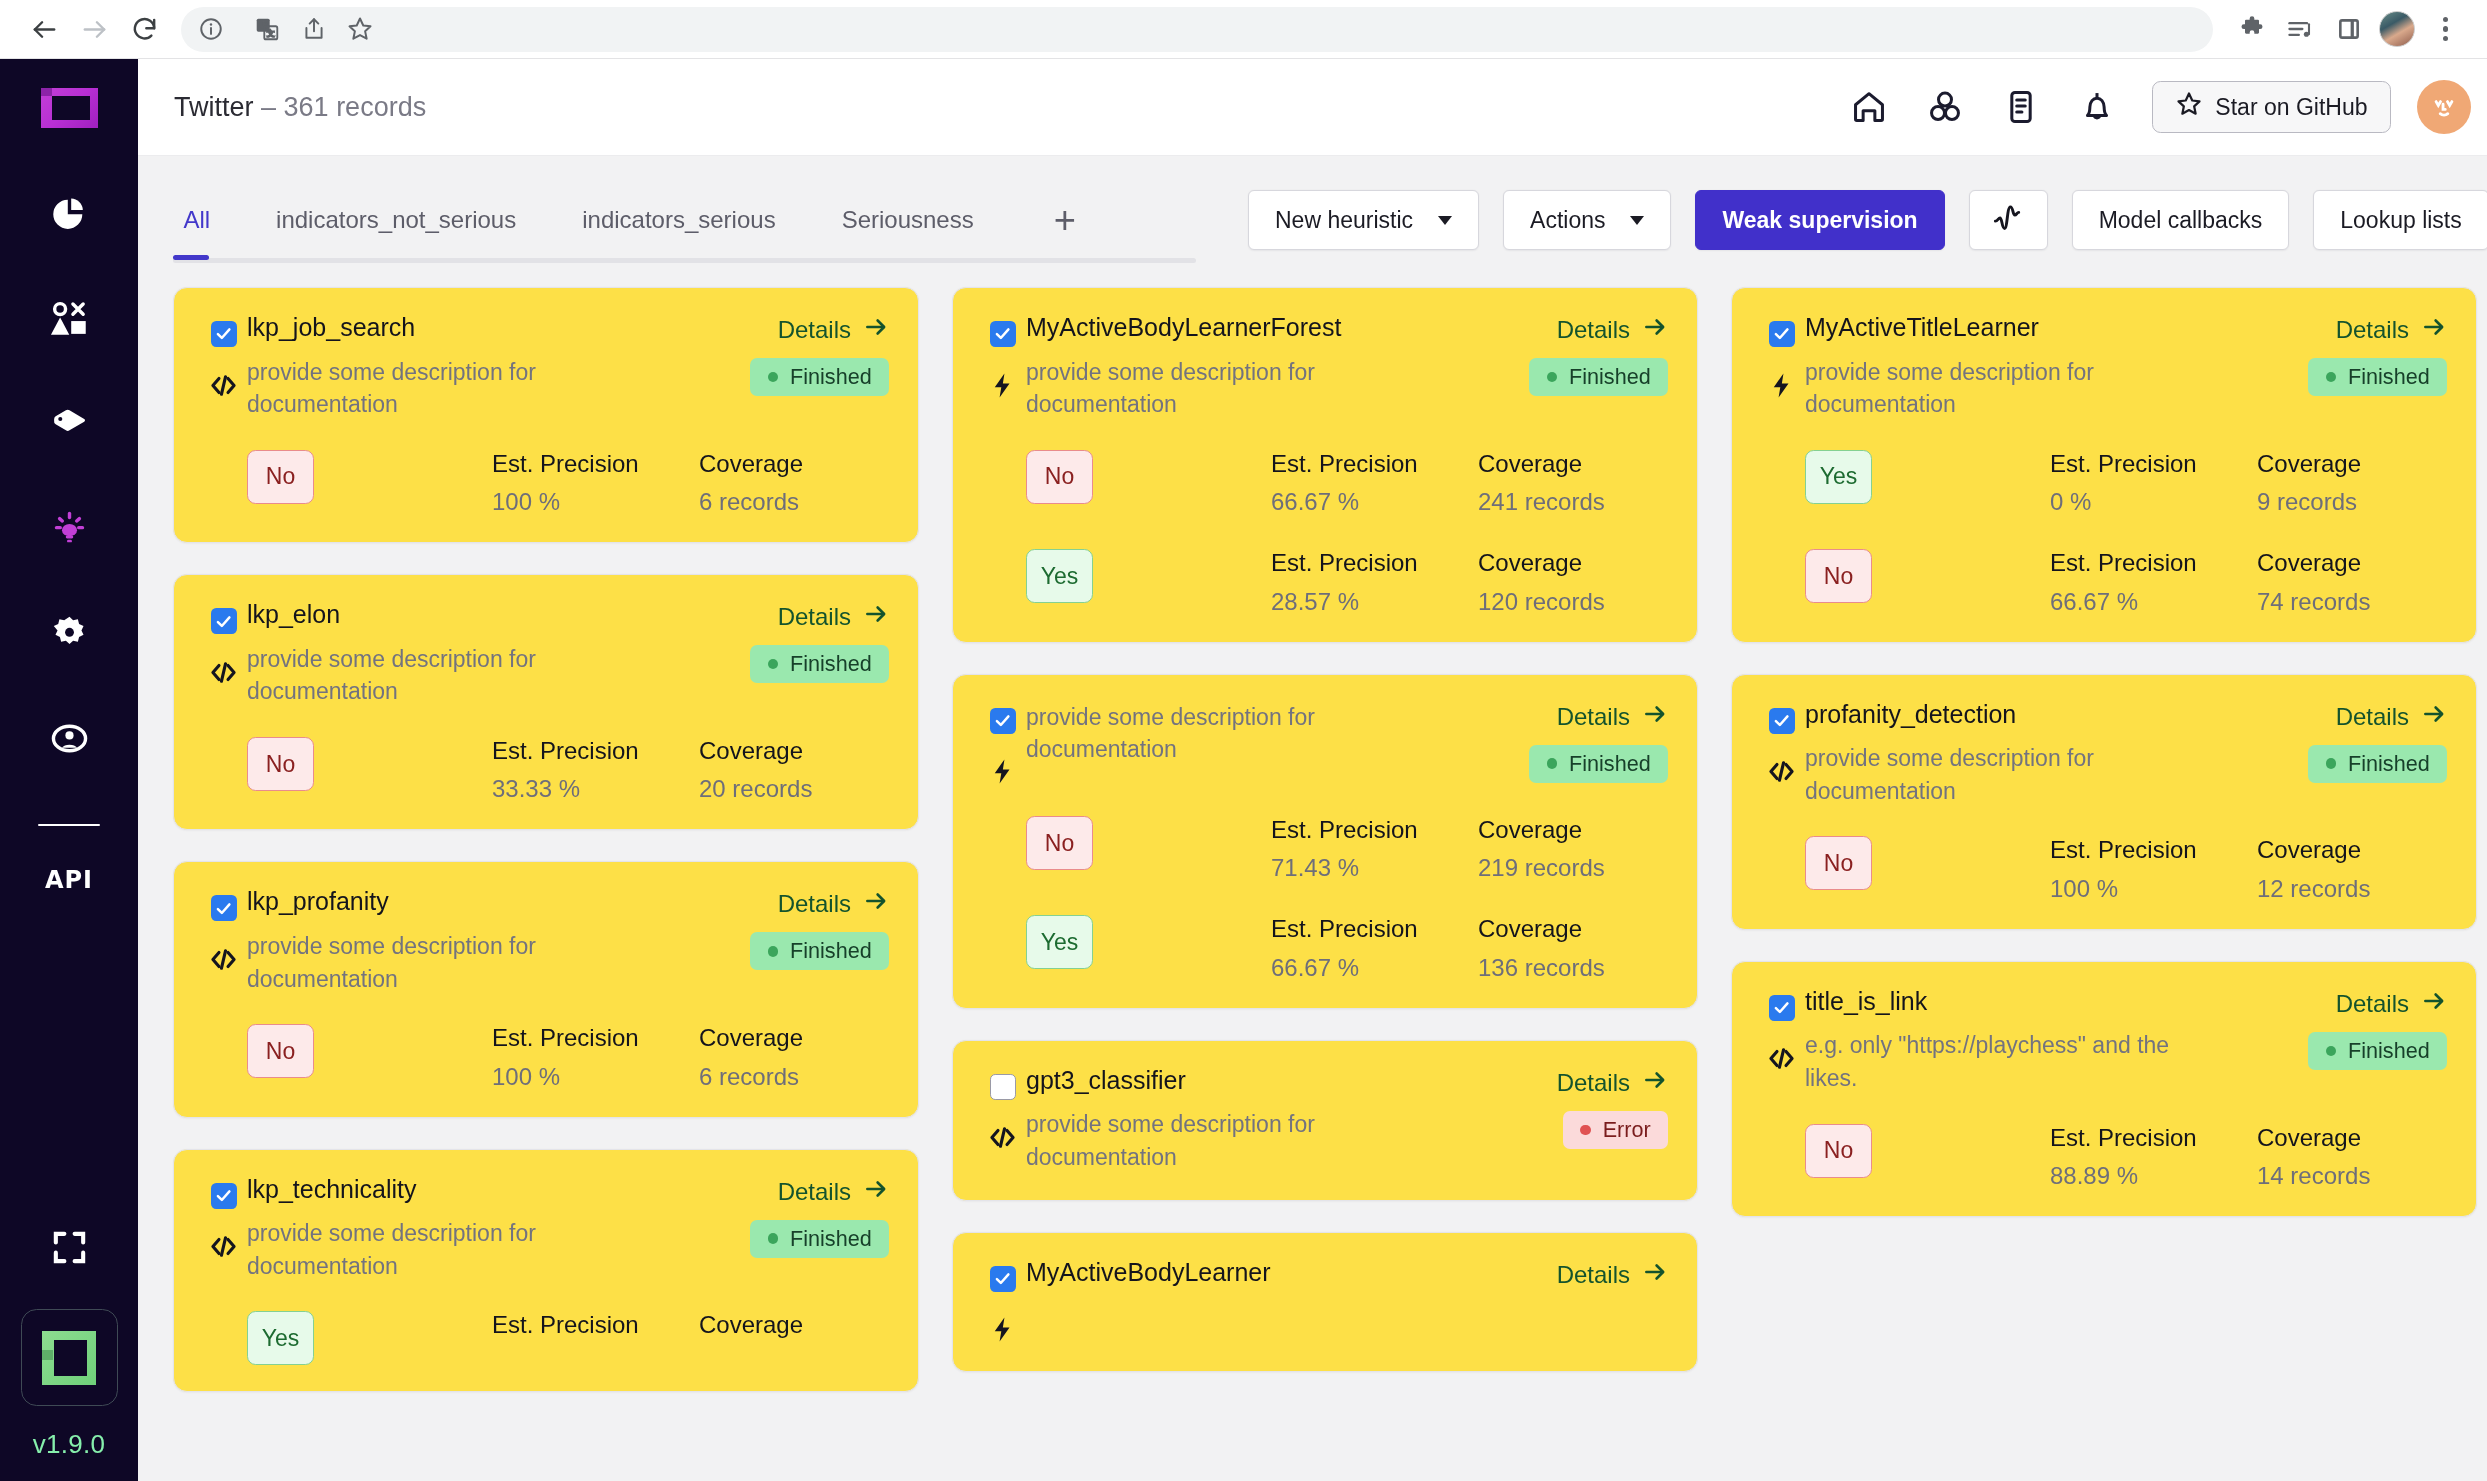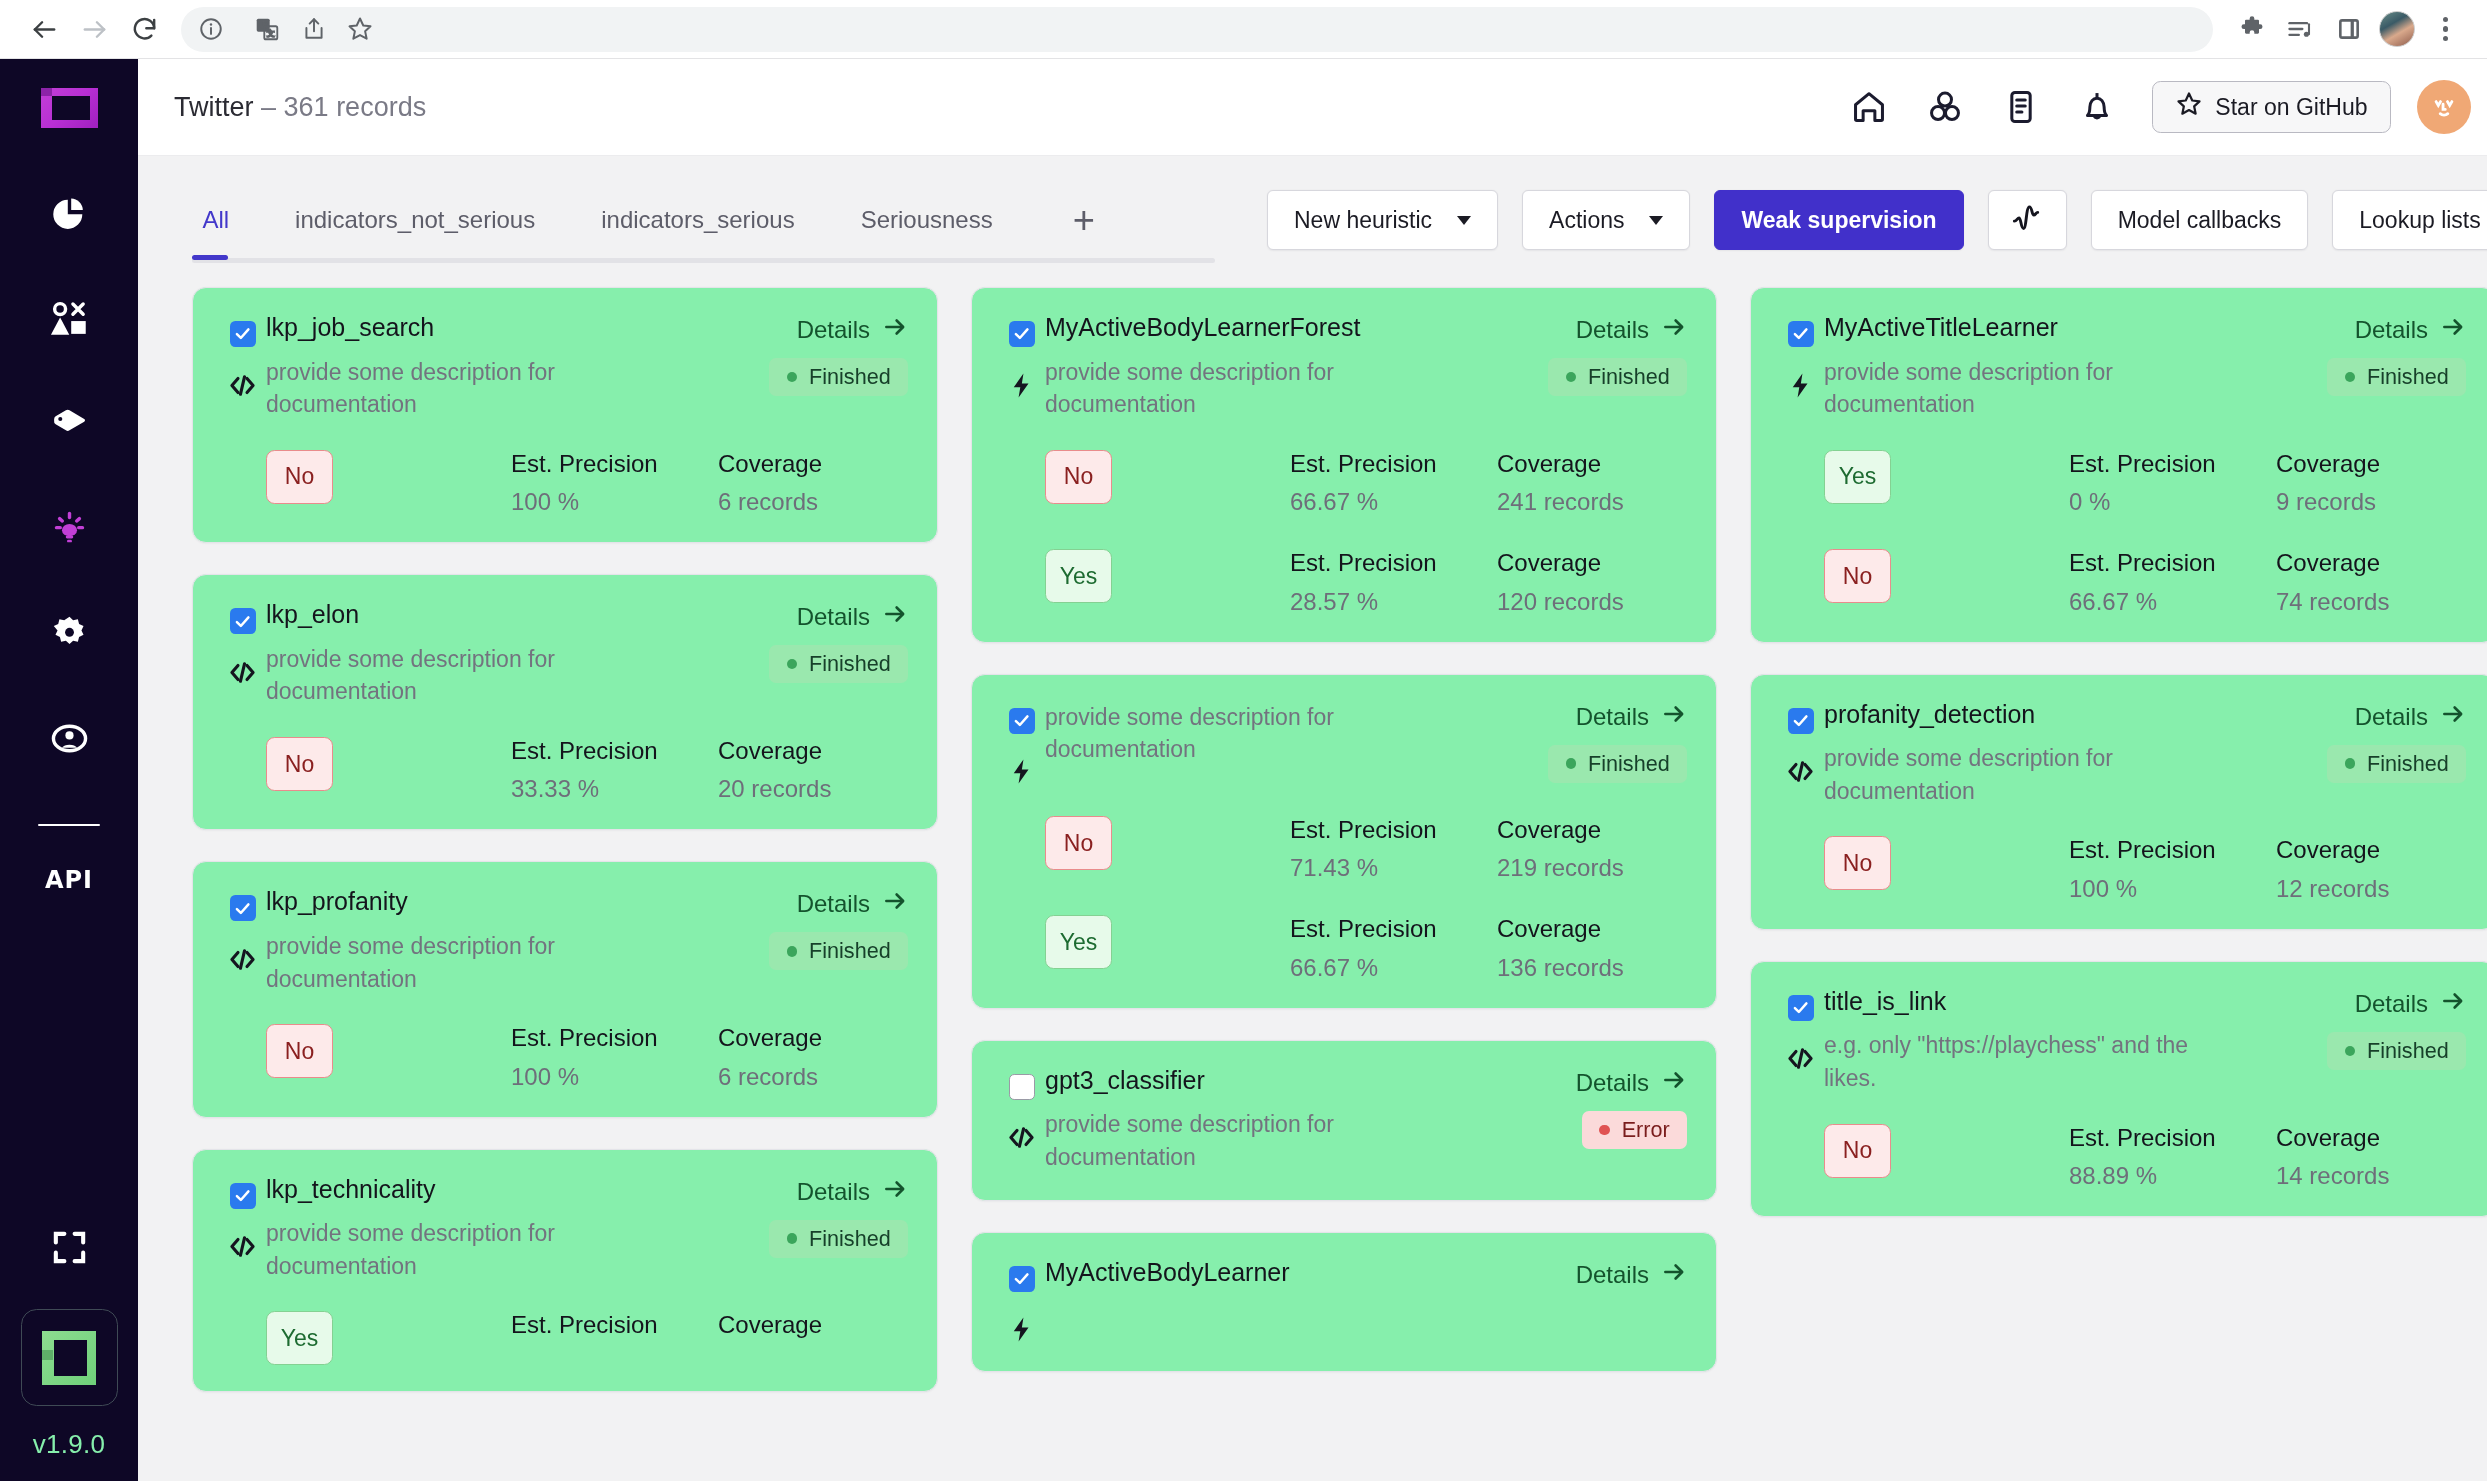--- a/index.html
+++ b/index.html
@@ -146,21 +146,21 @@
     white-space:nowrap;
   }
   .avatar-top {
     width: 54px; height: 54px; border-radius:50%;
     background:#f0a875; margin-left: 26px;
     display:flex; align-items:center; justify-content:center;
   }
 
   .content {
     flex: 1 1 auto; background:#f2f2f3;
-    padding: 0 54px; overflow:hidden; position:relative;
+    padding: 0 35px; overflow:hidden; position:relative;
   }
 
   .toolbar-row {
     display:flex; align-items:flex-start;
     padding-top: 26px;
     height: 131px;
   }
   .tabs-wrap { width: 1023px; flex: 0 0 1023px; position:relative; }
   .tabs { display:flex; align-items:center; gap: 0; height: 76px; }
   .tab {
@@ -199,21 +199,21 @@
   .btn.icon-only { padding: 0 21px; }
   .caret { width:0;height:0;border-left:7.8px solid transparent;border-right:7.8px solid transparent;border-top:9.5px solid #1b1b24; display:block;}
 
   
   .grid {
     display:flex; gap: 33px;
     padding-bottom: 35px;
   }
   .col { width: 746px; flex: 0 0 746px; display:flex; flex-direction:column; gap: 31px; }
   .card {
-    background:#86efac; border:0.9px solid #e4e4e9; border-radius:14px;
+    background:#fde047; border:0.9px solid #e4e4e9; border-radius:14px;
     padding: 26px 29px 26px 26px;
     box-shadow: 0 0.9px 1.7px rgba(16,16,40,0.04);
     position: relative;
   }
   .card-head { display:flex; align-items:flex-start; }
   .chk-col { width: 47px; flex:0 0 47px; display:flex; flex-direction:column; align-items:center; padding-top: 7px;}
   .checkbox {
     width: 26px; height: 26px; border-radius: 5.2px;
     background:#2a7aee; display:flex; align-items:center; justify-content:center;
     flex:0 0 auto;

